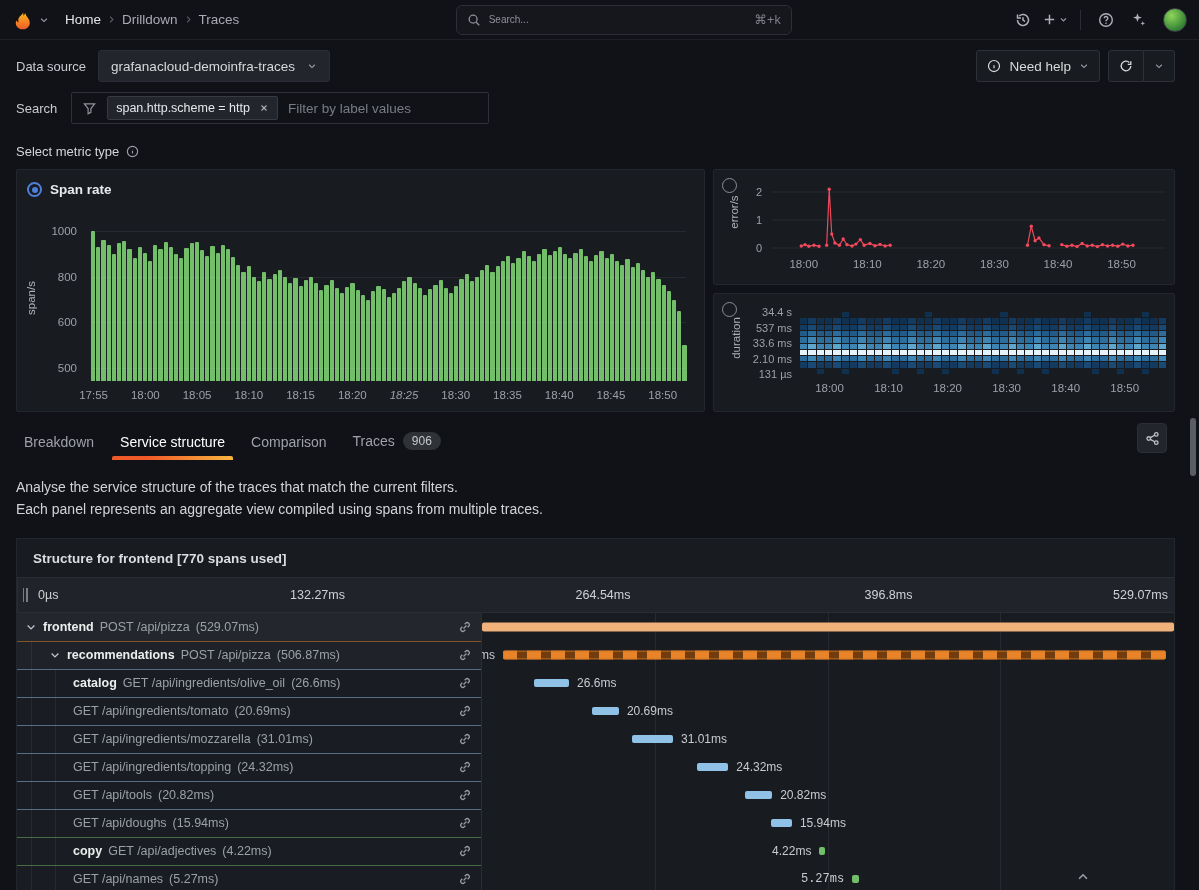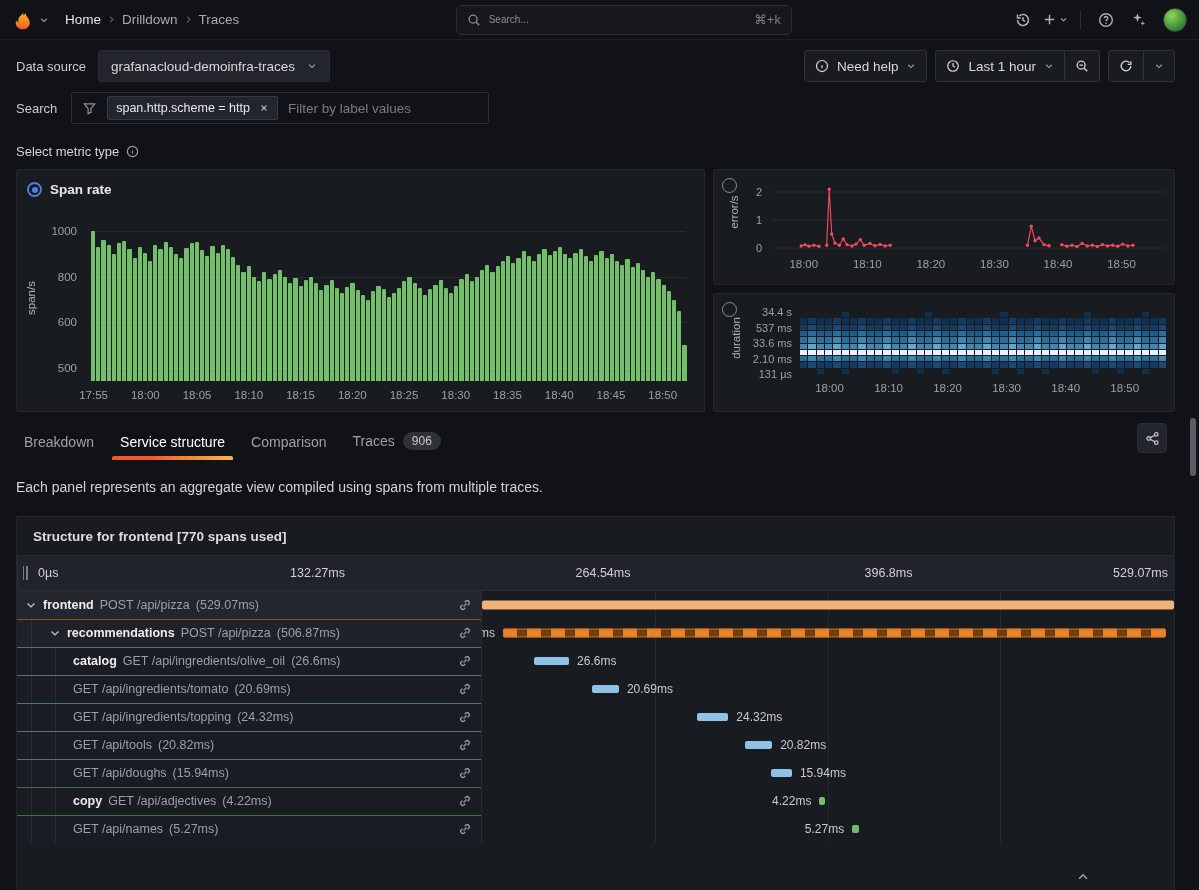--- a/index.html
+++ b/index.html
@@ -249,44 +249,20 @@
               <path d="M8 7.2v3.4M8 5v.2"></path>
             </svg>
           </span>
         <span>Need help</span>
         <span class="icon chev">
             <svg width="10" height="10" viewBox="0 0 16 16" fill="none" stroke="currentColor" stroke-width="1.8">
               <path d="M3.5 6l4.5 4.5L12.5 6"></path>
             </svg>
           </span>
       </button>
-      <div class="btn-join">
-        <button class="tb-btn">
-          <span class="icon">
-              <svg width="14" height="14" viewBox="0 0 16 16" fill="none" stroke="currentColor" stroke-width="1.4">
-                <circle cx="8" cy="8" r="6"></circle>
-                <path d="M8 4.5V8l2.3 1.4"></path>
-              </svg>
-            </span>
-          <span>Last 1 hour</span>
-          <span class="icon chev">
-              <svg width="10" height="10" viewBox="0 0 16 16" fill="none" stroke="currentColor" stroke-width="1.8">
-                <path d="M3.5 6l4.5 4.5L12.5 6"></path>
-              </svg>
-            </span>
-        </button>
-        <button class="tb-btn">
-          <span class="icon">
-              <svg width="14" height="14" viewBox="0 0 16 16" fill="none" stroke="currentColor" stroke-width="1.5">
-                <circle cx="7" cy="7" r="4.5"></circle>
-                <path d="M10.5 10.5L14 14M5 7h4"></path>
-              </svg>
-            </span>
-        </button>
-      </div>
       <div class="btn-join">
         <button class="tb-btn">
           <span class="icon">
               <svg width="14" height="14" viewBox="0 0 16 16" fill="none" stroke="currentColor" stroke-width="1.5">
                 <path d="M13.5 8a5.5 5.5 0 1 1-1.7-4M13.5 2.6v3.5h-3.5"></path>
               </svg>
             </span>
         </button>
         <button class="tb-btn">
           <span class="icon chev">
@@ -465,21 +441,21 @@
           <div class="gridline" style="top: 32.644%;"></div>
           <div class="gridline" style="top: 3.10192%;"></div>
         </div>
       <div class="sr-xticks axis-x">
           <span style="left: 0.434783%;">17:55</span>
           <span style="left: 9.13043%;">18:00</span>
           <span style="left: 17.8261%;">18:05</span>
           <span style="left: 26.5217%;">18:10</span>
           <span style="left: 35.2174%;">18:15</span>
           <span style="left: 43.913%;">18:20</span>
-          <span style="left: 52.6087%;">18:25</span>
+          <span style="left: 52.6087%; font-style: italic;">18:25</span>
           <span style="left: 61.3043%;">18:30</span>
           <span style="left: 70%;">18:35</span>
           <span style="left: 78.6957%;">18:40</span>
           <span style="left: 87.3913%;">18:45</span>
           <span style="left: 96.087%;">18:50</span>
         </div>
     </section>
 
     <div class="right-col">
       <section class="panel panel-err">
@@ -1037,20 +1013,21 @@
             <circle cx="4" cy="8" r="1.9"></circle>
             <circle cx="12" cy="3.6" r="1.9"></circle>
             <circle cx="12" cy="12.4" r="1.9"></circle>
             <path d="M5.7 7.1l4.6-2.6M5.7 8.9l4.6 2.6"></path>
           </svg>
         </span>
     </button>
   </div>
 
   <div class="desc">
+    <p>Analyse the service structure of the traces that match the current filters.</p>
     <p>Each panel represents an aggregate view compiled using spans from multiple traces.</p>
   </div>
 
   <section class="structure-panel">
     <div class="sp-title">Structure for frontend [770 spans used]</div>
     <div class="thead">
       <div class="th-split">
           <i></i>
           <i></i>
         </div>
@@ -1130,20 +1107,35 @@
               </svg>
             </span>
           </div>
           <div class="cell-tl">
             <div class="tlbar" style="left: 15.8769%; width: 3.91064%; background: rgb(143, 194, 230);"></div>
             <span class="tlabel" style="left: calc(19.7876% + 8px);">20.69ms</span>
           </div>
         </div>
         <div class="srow indent2">
           <div class="cell-left" style="padding-left: 56px; box-shadow: rgba(143, 194, 230, 0.5) 0px 1px 0px inset; background-image: linear-gradient(rgba(255, 255, 255, 0.06), rgba(255, 255, 255, 0.06)), linear-gradient(rgba(255, 255, 255, 0.06), rgba(255, 255, 255, 0.06)); background-size: 1px 100%, 1px 100%; background-position: 14px 0px, 38px 0px;">
+            <span class="op">GET /api/ingredients/mozzarella</span>
+            <span class="durtxt">(31.01ms)</span>
+            <span class="linkicon icon">
+              <svg width="14" height="14" viewBox="0 0 16 16" fill="none" stroke="currentColor" stroke-width="1.4">
+                <path d="M6.3 9.7l3.4-3.4M7.6 4.9l1.2-1.2a2.4 2.4 0 0 1 3.4 3.4l-1.2 1.2M8.4 11.1l-1.2 1.2a2.4 2.4 0 0 1-3.4-3.4l1.2-1.2"></path>
+              </svg>
+            </span>
+          </div>
+          <div class="cell-tl">
+            <div class="tlbar" style="left: 21.7363%; width: 5.86123%; background: rgb(143, 194, 230);"></div>
+            <span class="tlabel" style="left: calc(27.5975% + 8px);">31.01ms</span>
+          </div>
+        </div>
+        <div class="srow indent2">
+          <div class="cell-left" style="padding-left: 56px; box-shadow: rgba(143, 194, 230, 0.5) 0px 1px 0px inset; background-image: linear-gradient(rgba(255, 255, 255, 0.06), rgba(255, 255, 255, 0.06)), linear-gradient(rgba(255, 255, 255, 0.06), rgba(255, 255, 255, 0.06)); background-size: 1px 100%, 1px 100%; background-position: 14px 0px, 38px 0px;">
             <span class="op">GET /api/ingredients/topping</span>
             <span class="durtxt">(24.32ms)</span>
             <span class="linkicon icon">
               <svg width="14" height="14" viewBox="0 0 16 16" fill="none" stroke="currentColor" stroke-width="1.4">
                 <path d="M6.3 9.7l3.4-3.4M7.6 4.9l1.2-1.2a2.4 2.4 0 0 1 3.4 3.4l-1.2 1.2M8.4 11.1l-1.2 1.2a2.4 2.4 0 0 1-3.4-3.4l1.2-1.2"></path>
               </svg>
             </span>
           </div>
           <div class="cell-tl">
             <div class="tlbar" style="left: 30.9978%; width: 4.59675%; background: rgb(143, 194, 230);"></div>
@@ -1201,21 +1193,21 @@
             <span class="op">GET /api/names</span>
             <span class="durtxt">(5.27ms)</span>
             <span class="linkicon icon">
               <svg width="14" height="14" viewBox="0 0 16 16" fill="none" stroke="currentColor" stroke-width="1.4">
                 <path d="M6.3 9.7l3.4-3.4M7.6 4.9l1.2-1.2a2.4 2.4 0 0 1 3.4 3.4l-1.2 1.2M8.4 11.1l-1.2 1.2a2.4 2.4 0 0 1-3.4-3.4l1.2-1.2"></path>
               </svg>
             </span>
           </div>
           <div class="cell-tl">
             <div class="tlbar" style="left: 53.4901%; width: 0.996087%; background: rgb(115, 191, 105);"></div>
-            <span class="tlabel" style="right: calc(46.5099% + 8px);">5.27ms</span>
+            <span class="tlabel" style="right: calc(46.5099% + 8px); font-family: Liberation Mono, monospace;">5.27ms</span>
           </div>
         </div>
       </div>
   </section>
 
   <div class="scroll-thumb"></div>
   <button class="scroll-top-btn">
     <span class="icon">
         <svg width="14" height="14" viewBox="0 0 16 16" fill="none" stroke="currentColor" stroke-width="1.8">
           <path d="M3.5 10L8 5.5l4.5 4.5"></path>

